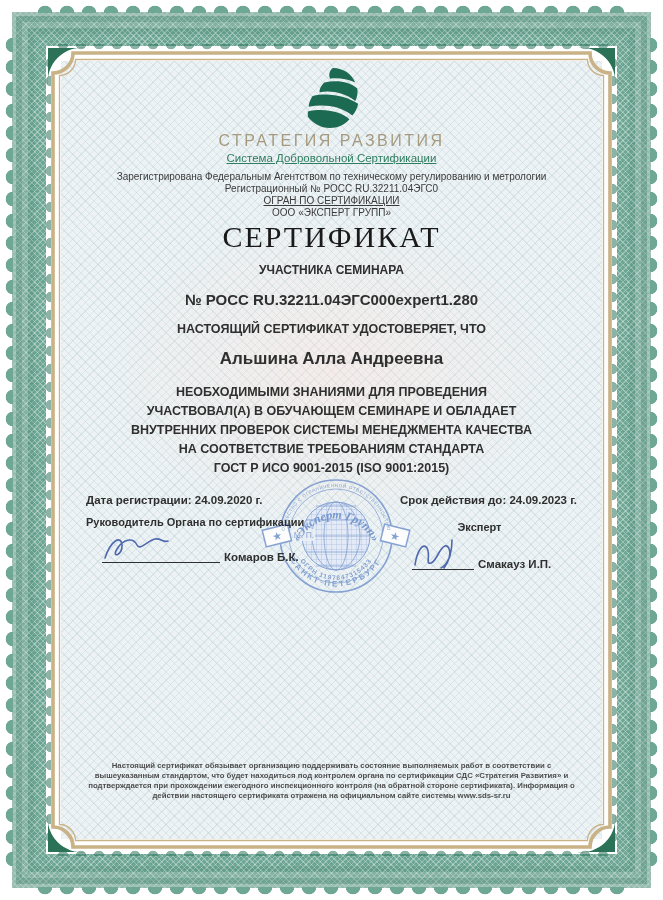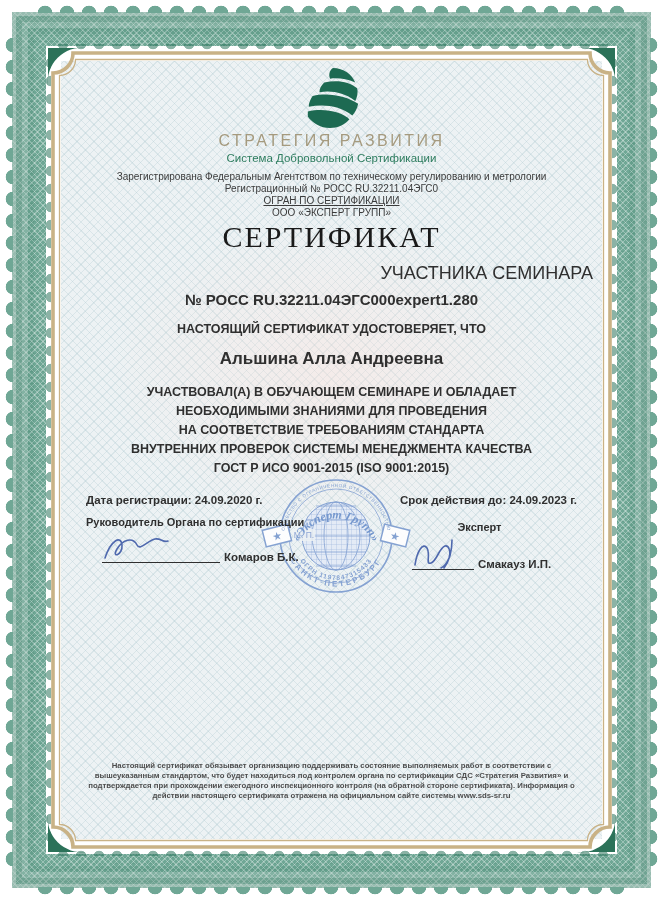--- a/index.html
+++ b/index.html
@@ -50,26 +50,26 @@
     background-image:
       radial-gradient(ellipse 320px 220px at 50% 40%, rgba(255,226,218,.40), transparent 70%),
       repeating-linear-gradient(45deg, rgba(171,199,206,.30) 0 1px, transparent 1px 6px),
       repeating-linear-gradient(-45deg, rgba(171,199,206,.30) 0 1px, transparent 1px 6px);}
 
   
   .content{position:absolute;inset:0;z-index:3;color:#2F2F2F;}
   .cline{position:absolute;left:70px;right:70px;text-align:center;}
   .logo-wrap{top:66px;}
   .brand{top:132px;font-size:16px;letter-spacing:2.5px;color:#A59A7E;font-weight:400;}
-  .system{top:152px;font-size:11.5px;color:#2E7D5F;font-weight:400;}
+  .system{top:152px;font-size:11.5px;color:#2E7D5F;font-weight:400;text-decoration:underline;}
   .hdr{font-size:10px;font-weight:400;color:#3B3B3B;}
   .hdr1{top:171px;} .hdr2{top:183px;} .hdr3{top:195px;text-decoration:underline;} .hdr4{top:207px;}
   .title{top:220px;font-family:"Liberation Serif",serif;font-size:30px;letter-spacing:2px;
          font-weight:400;color:#1A1A1A;}
-  .subtitle{top:263px;font-size:18px;font-weight:400;text-align:right;}
+  .subtitle{top:263px;font-size:12px;font-weight:700;}
   .number{top:291px;font-size:15px;font-weight:700;}
   .statement{top:322px;font-size:12.5px;font-weight:700;}
   .holder{top:349px;font-size:17px;font-weight:700;}
   .bodytxt{top:383px;font-size:12.5px;font-weight:700;line-height:19px;}
 
   .dates-row{position:absolute;top:494px;left:86px;right:86px;display:flex;
              justify-content:space-between;font-size:11.5px;font-weight:700;gap:24px;}
   .sig-left{position:absolute;left:86px;top:516px;width:230px;}
   .sig-right{position:absolute;left:412px;top:521px;width:165px;}
   .role{font-size:11px;font-weight:700;}
@@ -177,24 +177,24 @@
     <div class="cline hdr hdr3">ОГРАН ПО СЕРТИФИКАЦИИ</div>
     <div class="cline hdr hdr4">ООО «ЭКСПЕРТ ГРУПП»</div>
 
     <div class="cline title">СЕРТИФИКАТ</div>
     <div class="cline subtitle">УЧАСТНИКА СЕМИНАРА</div>
     <div class="cline number">№ РОСС RU.32211.04ЭГС000expert1.280</div>
     <div class="cline statement">НАСТОЯЩИЙ СЕРТИФИКАТ УДОСТОВЕРЯЕТ, ЧТО</div>
     <div class="cline holder">Альшина Алла Андреевна</div>
 
     <div class="cline bodytxt">
+      <div>НЕОБХОДИМЫМИ ЗНАНИЯМИ ДЛЯ ПРОВЕДЕНИЯ</div>
       <div>УЧАСТВОВАЛ(А) В ОБУЧАЮЩЕМ СЕМИНАРЕ И ОБЛАДАЕТ</div>
-      <div>НЕОБХОДИМЫМИ ЗНАНИЯМИ ДЛЯ ПРОВЕДЕНИЯ</div>
+      <div>ВНУТРЕННИХ ПРОВЕРОК СИСТЕМЫ МЕНЕДЖМЕНТА КАЧЕСТВА</div>
       <div>НА СООТВЕТСТВИЕ ТРЕБОВАНИЯМ СТАНДАРТА</div>
-      <div>ВНУТРЕННИХ ПРОВЕРОК СИСТЕМЫ МЕНЕДЖМЕНТА КАЧЕСТВА</div>
       <div>ГОСТ Р ИСО 9001-2015 (ISO 9001:2015)</div>
     </div>
 
     <div class="dates-row">
       <span>Дата регистрации: 24.09.2020 г.</span>
       <span>Срок действия до: 24.09.2023 г.</span>
     </div>
 
     <div class="sig-left">
       <div class="role">Руководитель Органа по сертификации</div>

